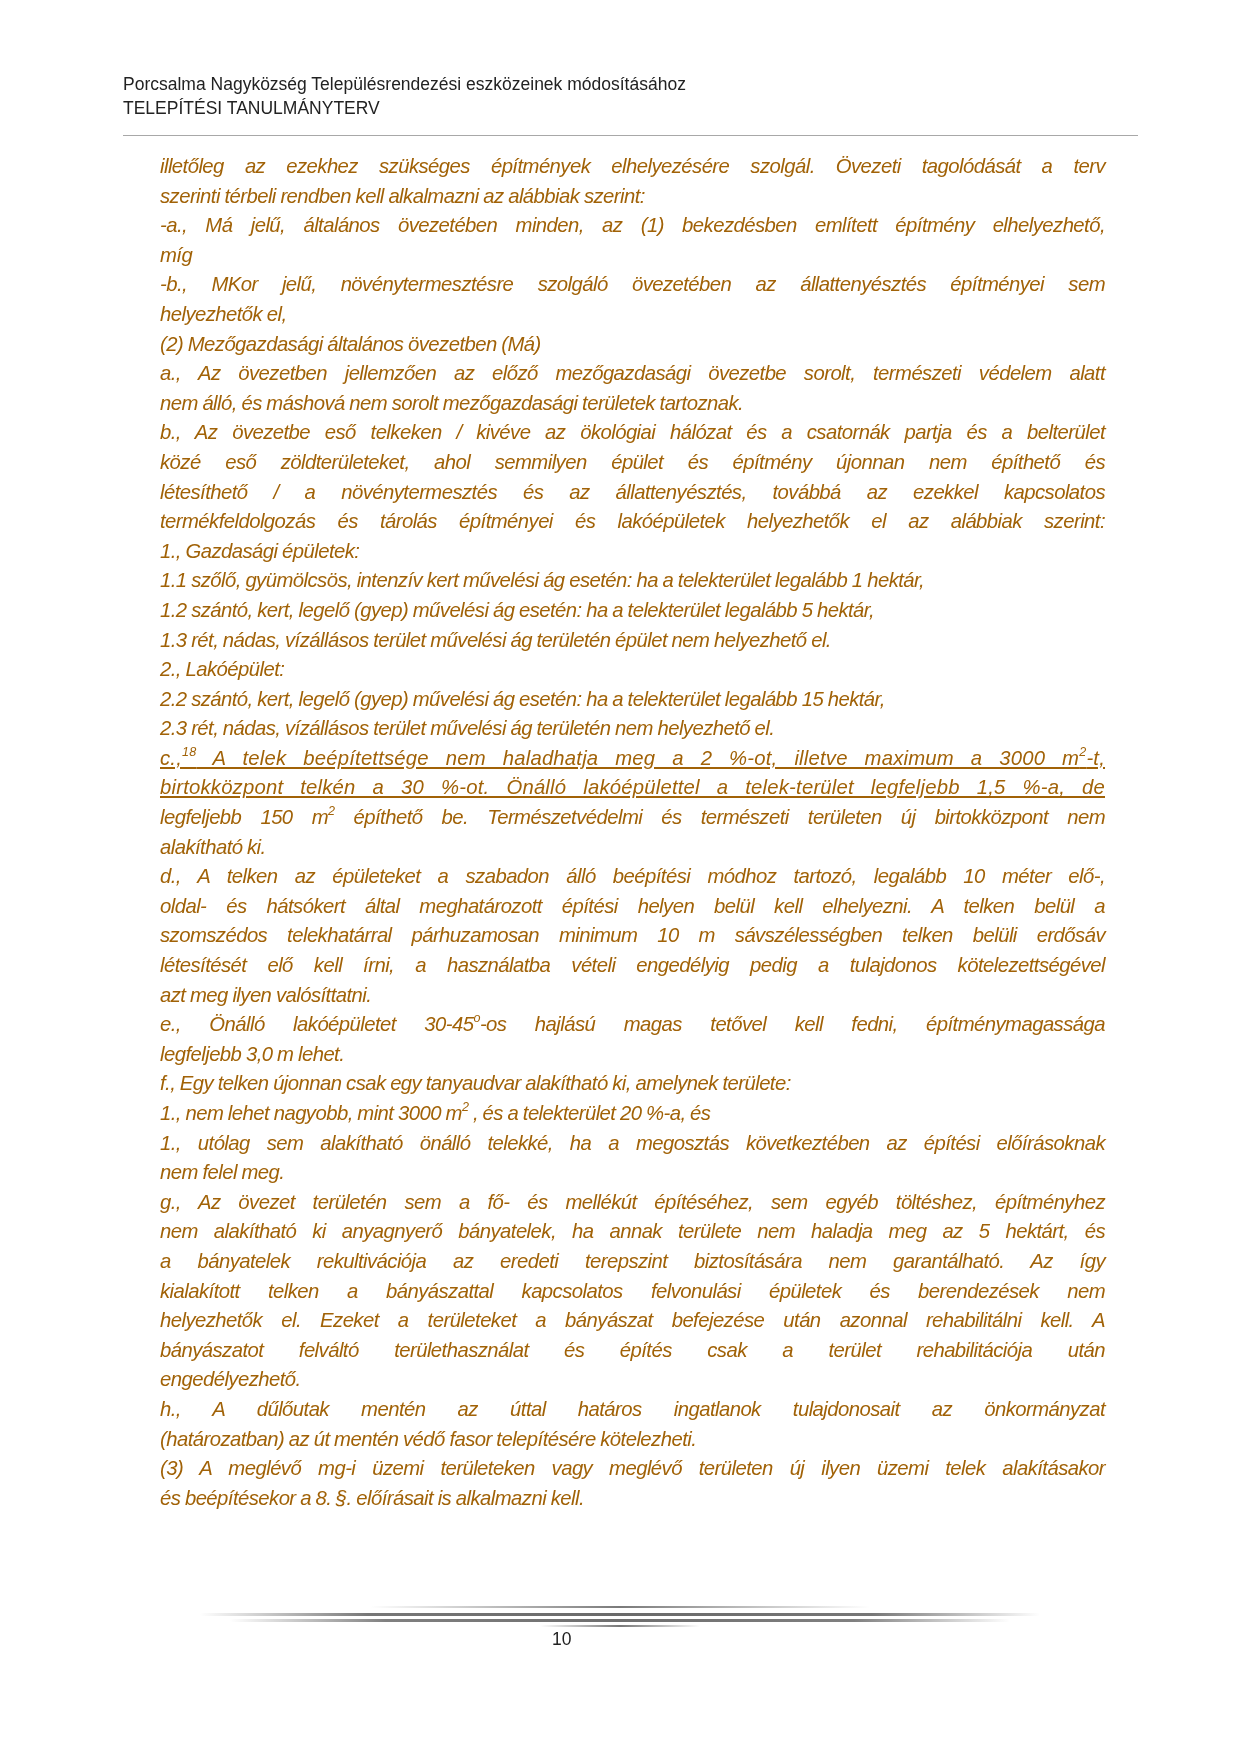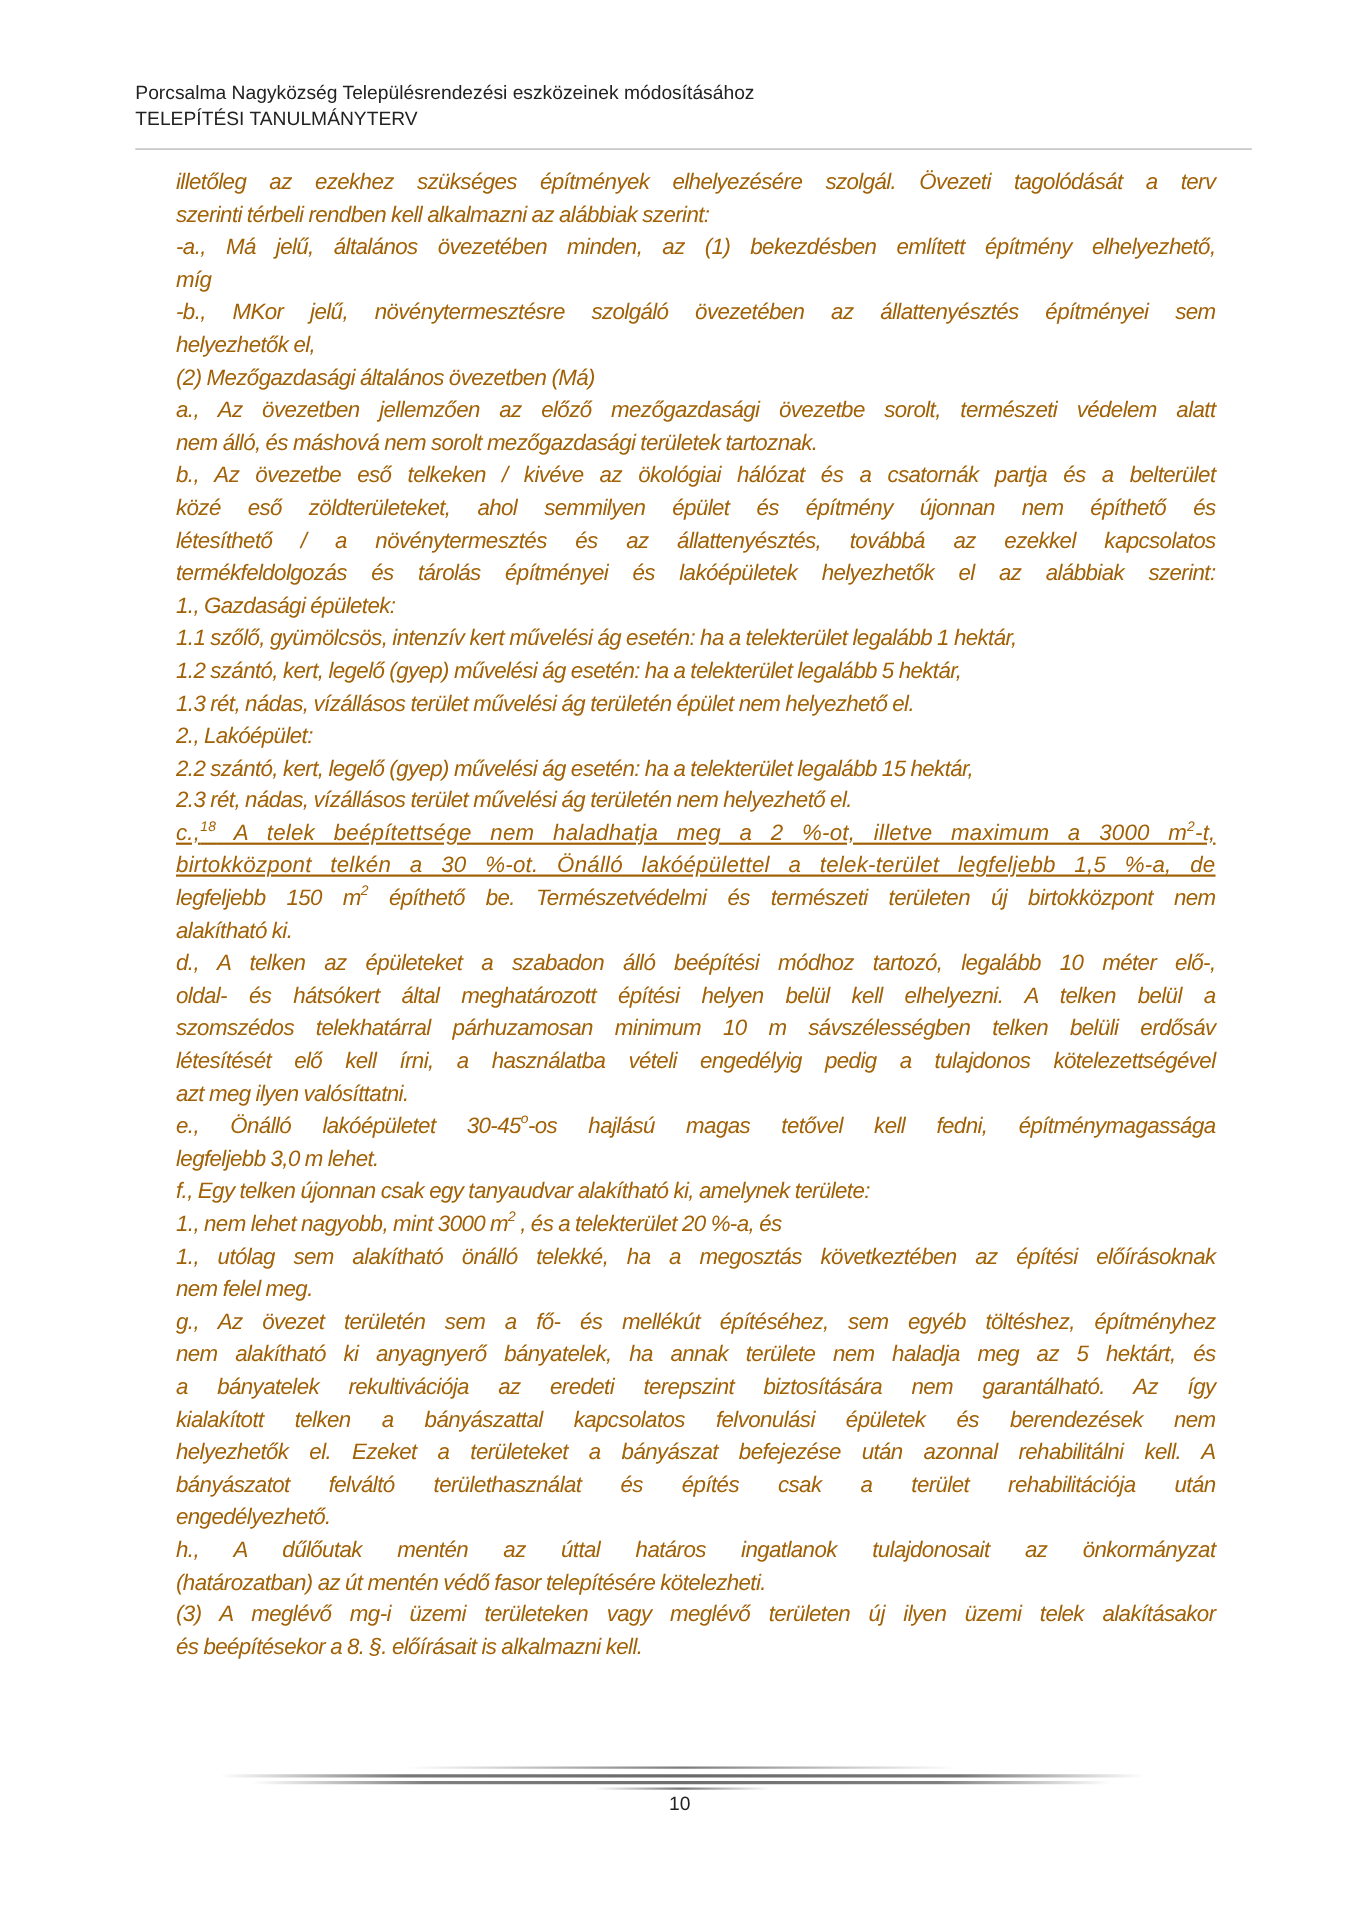--- a/index.html
+++ b/index.html
@@ -77,24 +77,24 @@
       position: absolute;
       height: 2px;
       border-radius: 1px;
     }
     .orn.o1 { left: 170px; width: 500px; top: 6px;  background: linear-gradient(to right, rgba(120,120,120,0), #7a7a7a 50%, rgba(120,120,120,0)); }
     .orn.o2 { left: 0px;   width: 840px; top: 13px; height: 2.5px; background: linear-gradient(to right, rgba(110,110,110,0), #777 20%, #6a6a6a 50%, #777 80%, rgba(110,110,110,0)); }
     .orn.o3 { left: 30px;  width: 780px; top: 19px; height: 2.5px; background: linear-gradient(to right, rgba(110,110,110,0), #808080 20%, #6e6e6e 50%, #808080 80%, rgba(110,110,110,0)); }
     .orn.o4 { left: 340px; width: 160px; top: 25px; background: linear-gradient(to right, rgba(120,120,120,0), #777 50%, rgba(120,120,120,0)); }
     .page-number {
       position: absolute;
-      left: 568px;
+      left: 552px;
       top: 1629px;
       width: 100px;
-      text-align: center;
+      text-align: left;
       font-size: 17.5px;
       color: #222;
     }
   </style>
 </head>
 <body>
 
 <div class="header">
   <div>Porcsalma Nagyközség Településrendezési eszközeinek módosításához</div>
   <div>TELEPÍTÉSI TANULMÁNYTERV</div>

